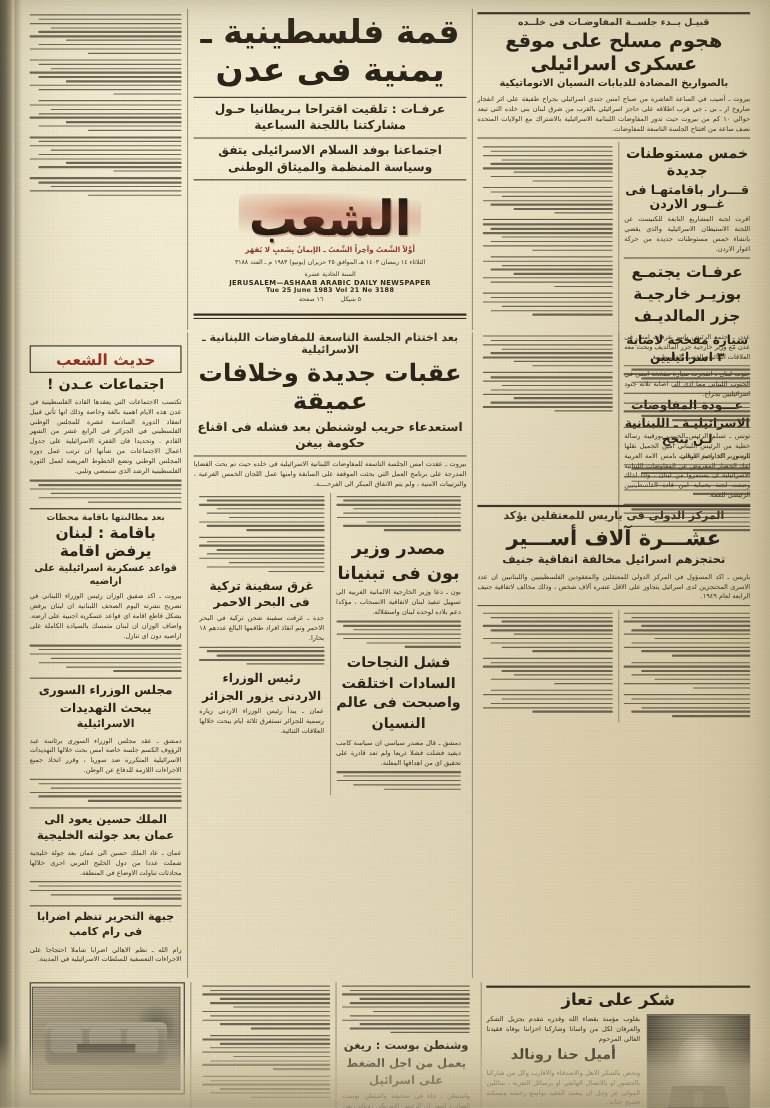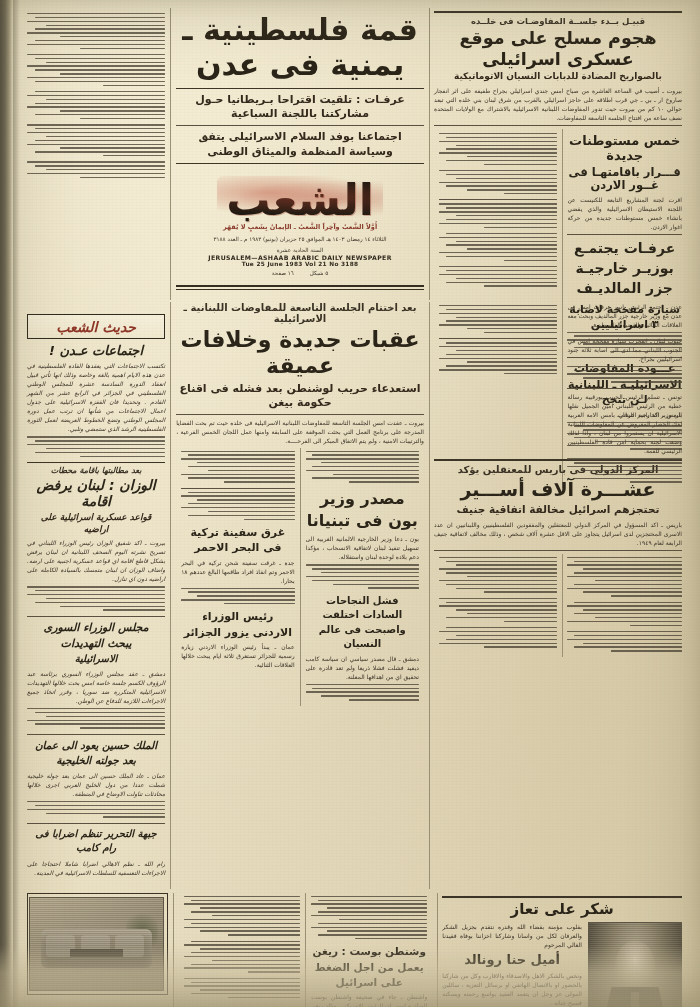--- a/index.html
+++ b/index.html
@@ -437,21 +437,21 @@
             <div class="tiny ar">بون ـ دعا وزير الخارجية الالمانية الغربية الى تسهيل تنفيذ لبنان لاتفاقية الانسحاب ، مؤكدا دعم بلاده لوحدة لبنان واستقلاله.</div>
             <div class="bt para">
               <i class="s1"></i>
                 <i class="s2"></i>
                 <i class="s3"></i>
                 <i class="s1"></i>
                 <i class="s2"></i>
                 <i class="s4"></i>
                 <i class="s6"></i>
             </div>
-            <div class="hl ar" style="font-size:10px;line-height:1.45;margin:5px 0 2px;">فشل النجاحات السادات اختلقت واصبحت فى عالم النسيان</div>
+            <div class="hl ar" style="font-size:13px;line-height:1.45;margin:5px 0 2px;">فشل النجاحات السادات اختلقت واصبحت فى عالم النسيان</div>
             <div class="tiny ar">دمشق ـ قال مصدر سياسي ان سياسة كامب ديفيد فشلت فشلا ذريعا ولم تعد قادرة على تحقيق اي من اهدافها المعلنة.</div>
             <div class="bt para">
               <i class="s1"></i>
                 <i class="s2"></i>
                 <i class="s1"></i>
                 <i class="s3"></i>
                 <i class="s5"></i>
             </div>
           </div>
           <div class="col" style="width:50%;">
@@ -485,39 +485,39 @@
                 <i class="s3"></i>
                 <i class="s1"></i>
                 <i class="s5"></i>
             </div>
             <div class="hl ar" style="font-size:11px;line-height:1.4;margin:4px 0 2px;">رئيس الوزراء الاردنى يزور الجزائر</div>
             <div class="tiny ar">عمان ـ يبدأ رئيس الوزراء الاردني زيارة رسمية للجزائر تستغرق ثلاثة ايام يبحث خلالها العلاقات الثنائية.</div>
           </div>
         </div>
       </div>
 
-      <div style="width:146px;padding:12px 5px;font-style:italic;">
+      <div style="width:146px;padding:12px 5px;">
 
         <div class="tagbox">
           <span class="tag-red ar">حديث الشعب</span>
         </div>
         <div class="hl ar" style="font-size:13px;margin-top:4px;">اجتماعات عـدن !</div>
         <div class="tiny ar" style="margin-top:3px;">تكتسب الاجتماعات التي يعقدها القادة الفلسطينية في عدن هذه الايام اهمية بالغة وخاصة وذلك انها تأتي قبيل انعقاد الدورة السادسة عشرة للمجلس الوطني الفلسطيني في الجزائر في الرابع عشر من الشهر القادم . وتحديدا فان القفزة الاسرائيلية على جدول اعمال الاجتماعات من شأنها ان ترتب عمل دورة المجلس الوطني وتضع الخطوط العريضة لعمل الثورة الفلسطينية الرشد الذي ستمضي وتلبي.</div>
         <div class="bt para">
           <i class="s1"></i>
             <i class="s2"></i>
             <i class="s1"></i>
             <i class="s3"></i>
             <i class="s2"></i>
             <i class="s5"></i>
         </div>
         <div class="rule"></div>
 
         <div class="kicker ar" style="font-size:8px;">بعد مطالبتها باقامة محطات</div>
-        <div class="hl ar" style="font-size:14px;margin-top:2px;">الوزان : لبنان يرفض اقامة</div>
+        <div class="hl ar" style="font-size:14px;margin-top:2px;">باقامة : لبنان يرفض اقامة</div>
         <div class="sub ar" style="font-size:9px;margin-top:2px;">قواعد عسكرية اسرائيلية على اراضيه</div>
         <div class="tiny ar" style="margin-top:3px;">بيروت ـ اكد شفيق الوزان رئيس الوزراء اللبناني في تصريح نشرته اليوم الصحف اللبنانية ان لبنان يرفض بشكل قاطع اقامة اي قواعد عسكرية اجنبية على ارضه. واضاف الوزان ان لبنان متمسك بالسيادة الكاملة على اراضيه دون اي تنازل.</div>
         <div class="bt para">
           <i class="s1"></i>
             <i class="s2"></i>
             <i class="s1"></i>
             <i class="s3"></i>
             <i class="s2"></i>
             <i class="s4"></i>
             <i class="s6"></i>

